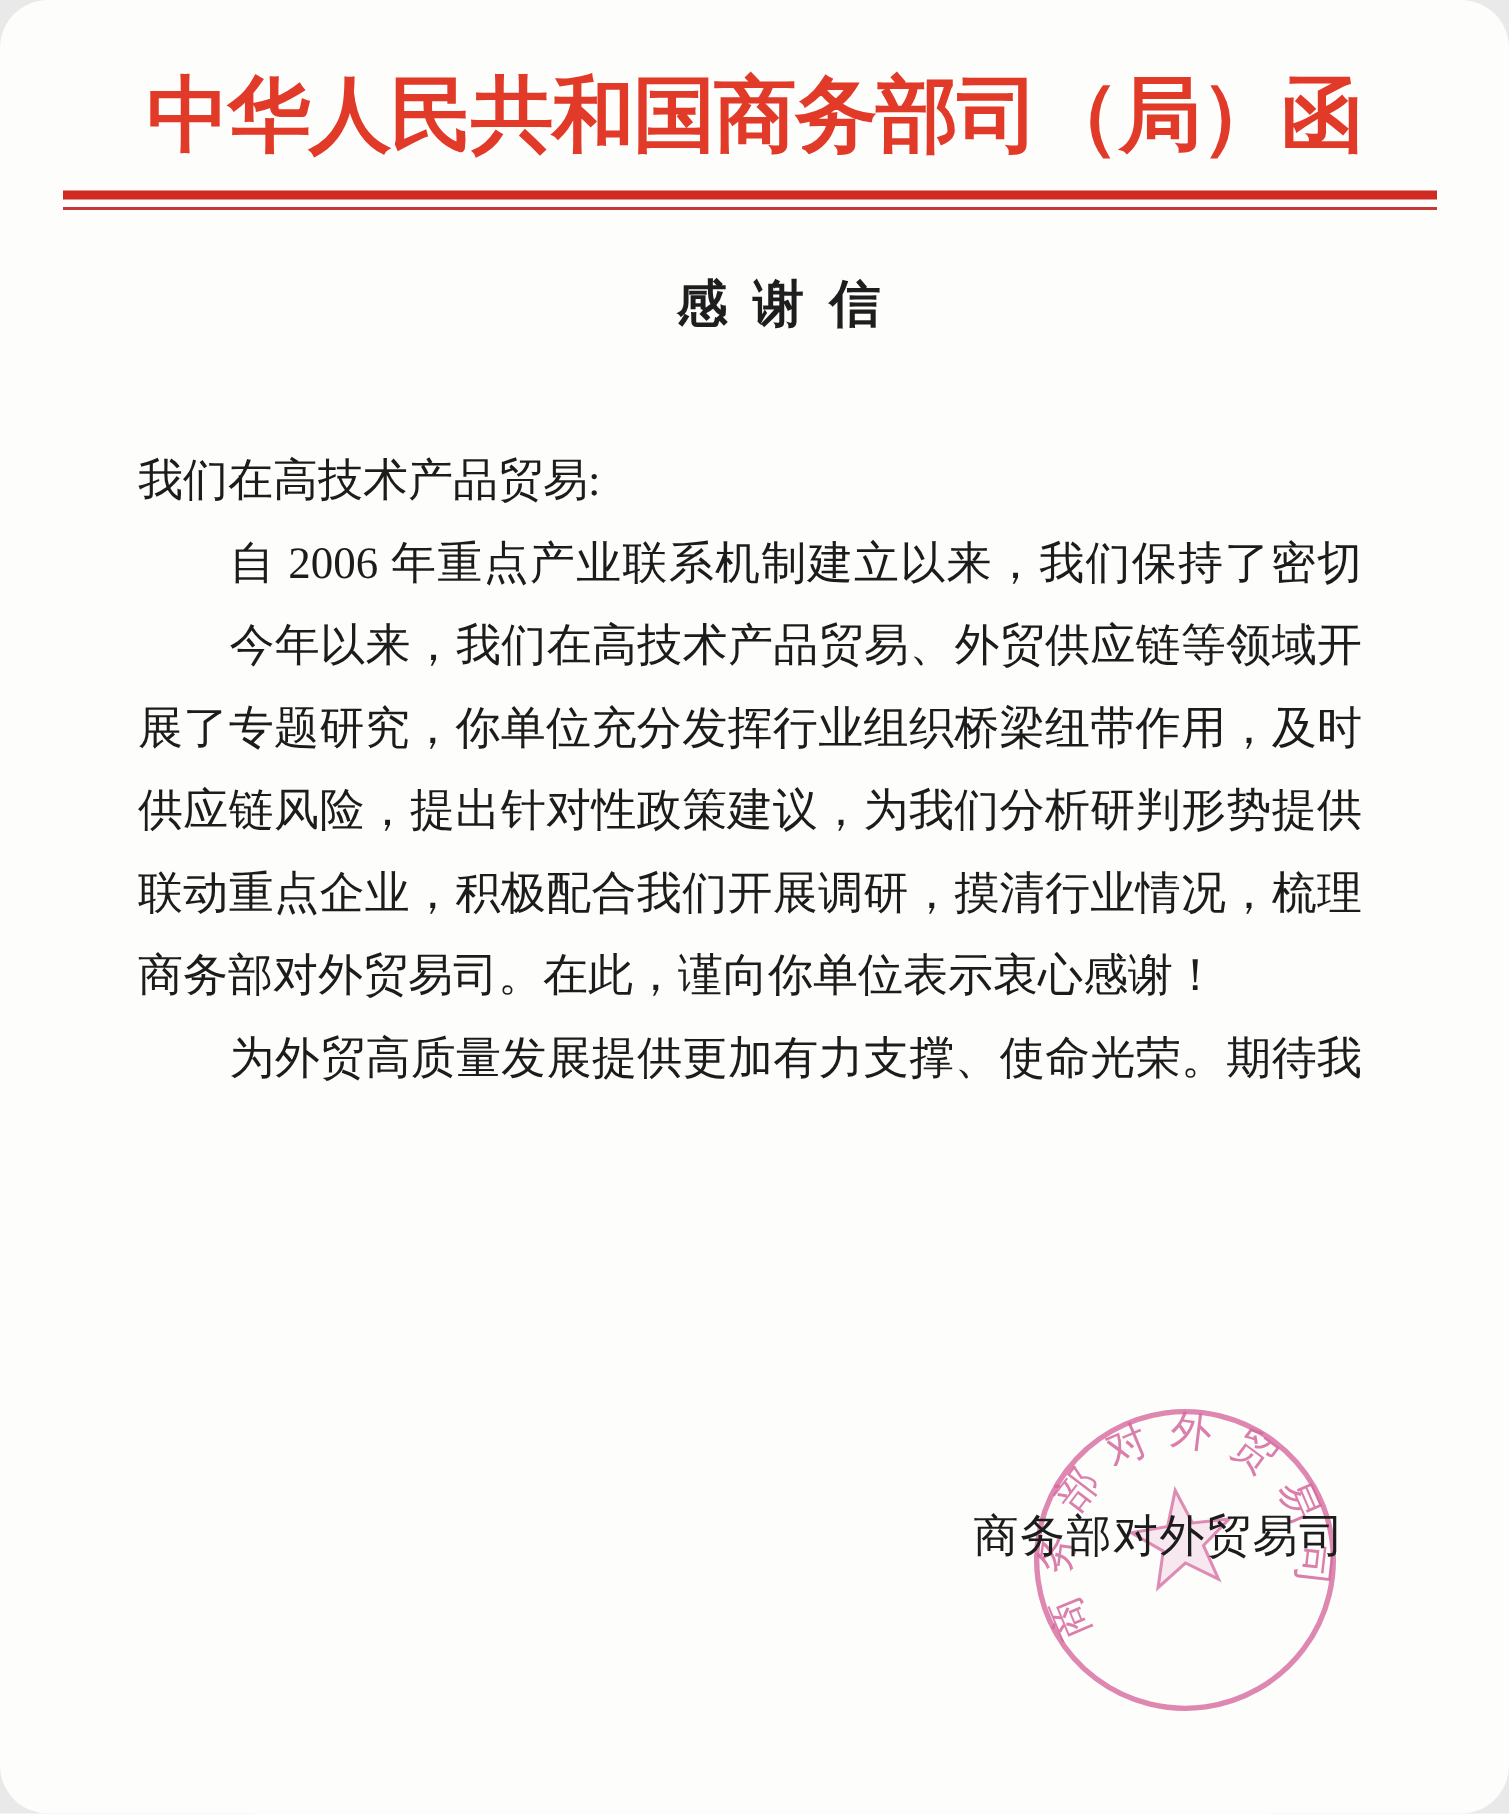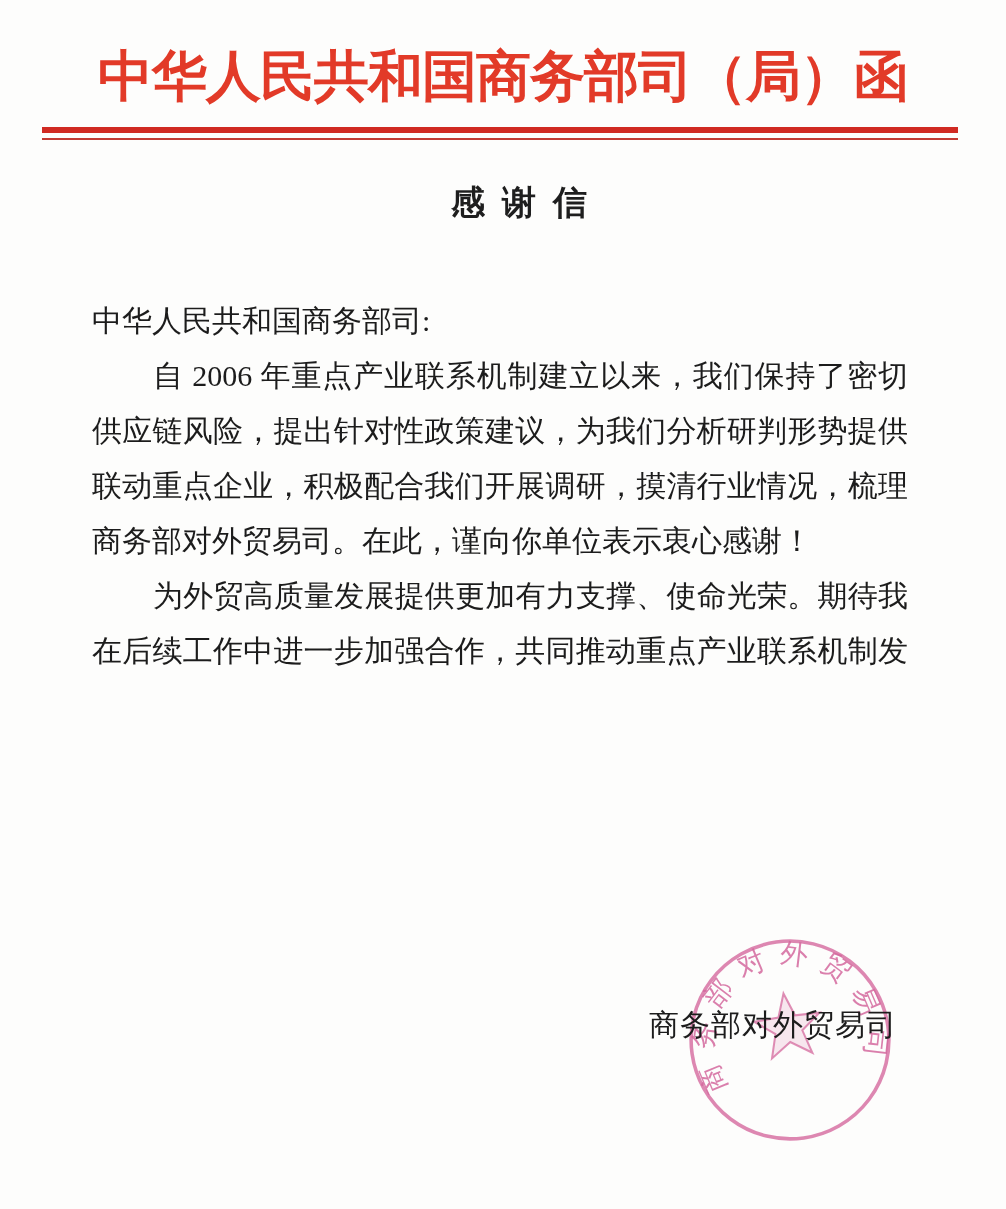--- a/index.html
+++ b/index.html
@@ -5,20 +5,21 @@
   html,body{margin:0;padding:0;}
   body{background:#e9e9e9;}
   .page{
     position:relative;
     width:1006px;height:1209px;
     margin:0 auto;
     background:var(--paper,#fdfdfc);
     overflow:hidden;
     font-family:"Liberation Serif","DejaVu Serif",serif;
     color:var(--ink,#1c1c1c);
+    border-radius:32px;
   }
   .doc-header{
     position:absolute;top:40px;left:0;width:100%;
     text-align:center;
     font-size:55px;font-weight:bold;
     letter-spacing:-1px;
     color:var(--header-red,#e23a28);
     white-space:nowrap;
   }
   .rule-thick{
@@ -70,27 +71,28 @@
 <div class="page">
 
   <div class="doc-header">中华人民共和国商务部司（局）函</div>
 
   <div class="rule-thick"></div>
   <div class="rule-thin"></div>
 
   <div class="letter-title">感谢信</div>
 
   <div class="letter-body">
-    <div class="line">中华人民共和国商务部司:</div>
+    <div class="line">我们在高技术产品贸易:</div>
     <div class="line fill indent">自 2006 年重点产业联系机制建立以来，我们保持了密切交</div>
+    <div class="line fill indent">今年以来，我们在高技术产品贸易、外贸供应链等领域开</div>
+    <div class="line fill">展了专题研究，你单位充分发挥行业组织桥梁纽带作用，及时</div>
     <div class="line fill">供应链风险，提出针对性政策建议，为我们分析研判形势提供</div>
     <div class="line fill">联动重点企业，积极配合我们开展调研，摸清行业情况，梳理</div>
     <div class="line">商务部对外贸易司。在此，谨向你单位表示衷心感谢！</div>
     <div class="line fill indent">为外贸高质量发展提供更加有力支撑、使命光荣。期待我们</div>
-    <div class="line fill">在后续工作中进一步加强合作，共同推动重点产业联系机制发</div>
   </div>
 
   <svg class="seal" viewBox="0 0 200 206" xmlns="http://www.w3.org/2000/svg">
     <g transform="rotate(-8 100 102)" stroke="var(--stamp-pink,#d4699e)" fill="none">
       <circle cx="100" cy="102" r="97" stroke-width="3.5" stroke-opacity="0.8"></circle>
       <polygon points="100,56 108.2,78.7 132.3,79.5 113.3,94.3 120,117.5 100,104 80,117.5 86.7,94.3 67.7,79.5 91.8,78.7" stroke-width="2" stroke-opacity="0.75" fill="var(--stamp-pink,#d4699e)" fill-opacity="0.15"></polygon>
       <path id="sealTextArc" d="M 29.5 127.7 A 75 75 0 1 1 170.5 127.7" fill="none" stroke="none"></path>
       <text font-size="27" letter-spacing="12" fill="var(--stamp-pink,#d4699e)" fill-opacity="0.85" stroke="none" style="font-family:'Liberation Serif','DejaVu Serif',serif;">
         <textPath href="#sealTextArc" startOffset="50%" text-anchor="middle">商务部对外贸易司</textPath>
       </text>

